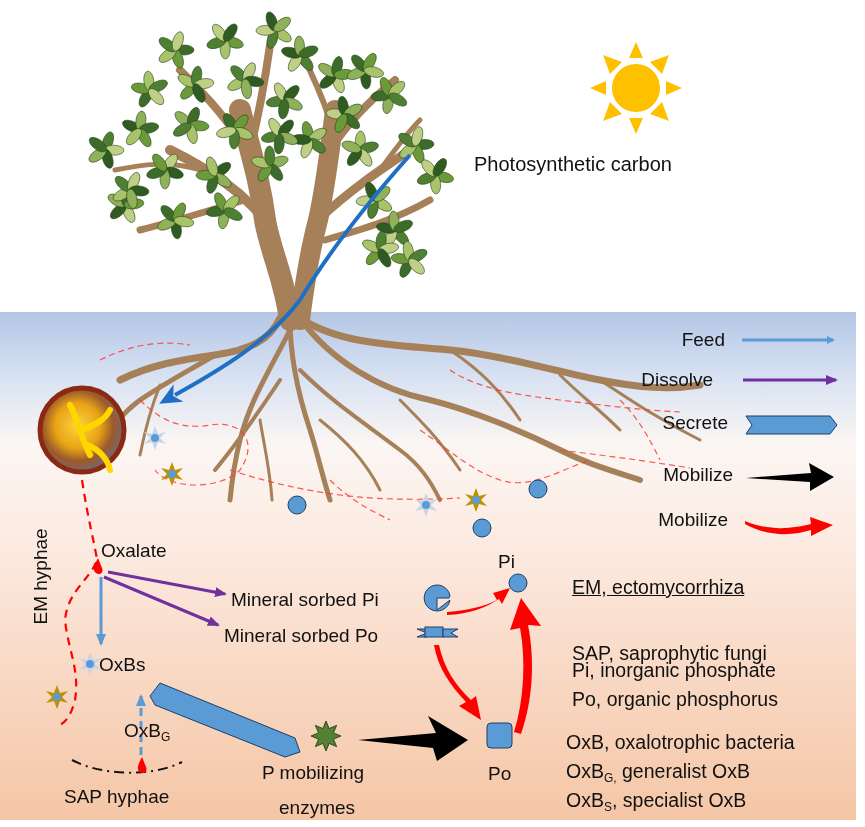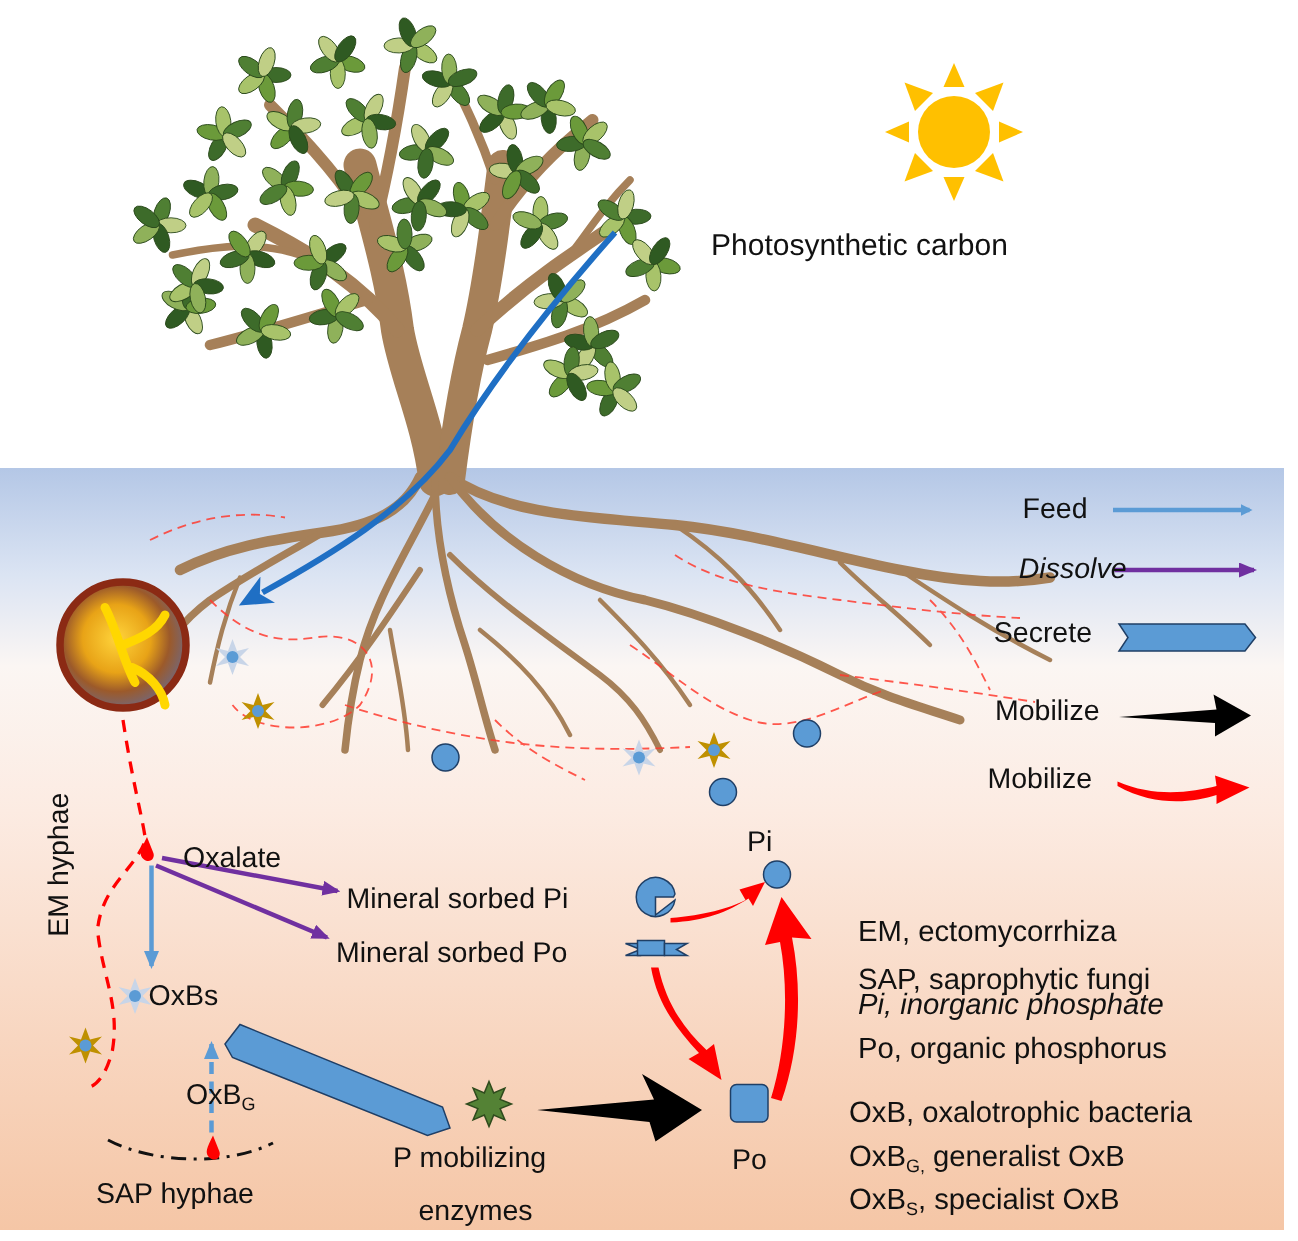--- a/index.html
+++ b/index.html
@@ -404,38 +404,38 @@
   <line x1="742" y1="340" x2="833" y2="340" stroke="#5b9bd5" stroke-width="3" marker-end="url(#mk-blue)"></line>
   <line x1="743" y1="380" x2="836" y2="380" stroke="#7030a0" stroke-width="3" marker-end="url(#mk-purple)"></line>
   <path d="M746,416 L830,416 L837,425 L830,434 L746,434 L752,425 Z" fill="#5b9bd5" stroke="#1f3f66" stroke-width="1"></path>
   <path d="M746,478 L811,473 L809,463 L834,477 L810,491 L810,482 Z" fill="#000"></path>
   <path d="M745,521 C770,532 795,528 811,524 L810,517 L833,525 L811,536 L811,530 C795,535 770,538 745,524 Z" fill="#ff0000"></path>
 </svg>
 
 <div class="lbl" style="left:474px; top:154px; font-size:20px;">Photosynthetic carbon</div>
 
 <div class="legend-label" style="left:585px; top:330px;">Feed</div>
-<div class="legend-label" style="left:611px; top:370px;font-style:italic;">Dissolve</div>
+<div class="legend-label" style="left:573px; top:370px;">Dissolve</div>
 <div class="legend-label" style="left:588px; top:413px;">Secrete</div>
 <div class="legend-label" style="left:593px; top:465px;">Mobilize</div>
 <div class="legend-label" style="left:588px; top:510px;text-align:right;">Mobilize</div>
 
 <div class="lbl" style="left:-5px; top:570px; transform: rotate(-90deg); transform-origin: 50% 50%; width:90px; text-align:center;">EM hyphae</div>
-<div class="lbl" style="left:101px; top:563px;margin-left:21px;">Oxalate</div>
+<div class="lbl" style="left:101px; top:541px;">Oxalate</div>
 <div class="lbl" style="left:231px; top:590px;">Mineral  sorbed  Pi</div>
 <div class="lbl" style="left:224px; top:626px;">Mineral  sorbed  Po</div>
 <div class="lbl" style="left:498px; top:552px;">Pi</div>
 <div class="lbl" style="left:488px; top:764px;">Po</div>
 <div class="lbl" style="left:99px; top:655px;">OxBs</div>
 <div class="lbl" style="left:76px; top:721px;margin-left:48px;"><span>OxB</span><sub>G</sub></div>
 <div class="lbl" style="left:64px; top:787px;">SAP hyphae</div>
 <div class="lbl" style="left:262px; top:763px;">P mobilizing</div>
 <div class="lbl" style="left:279px; top:798px;">enzymes</div>
 
 <div>
-  <div class="abbr" style="left:572px; top:612px;"><span>EM, ectomycorrhiza</span></div>
+  <div class="abbr" style="left:572px; top:578px;text-decoration:underline;"><span>EM, ectomycorrhiza</span></div>
   <div class="abbr" style="left:572px; top:632px;margin-top:12px;"><span>SAP, saprophytic fungi</span></div>
-  <div class="abbr" style="left:572px; top:661px;font-style:italic;"><span>Pi, inorganic  phosphate</span></div>
+  <div class="abbr" style="left:572px; top:661px;"><span>Pi, inorganic  phosphate</span></div>
   <div class="abbr" style="left:572px; top:690px;"><span>Po, organic  phosphorus</span></div>
   <div class="abbr" style="left:566px; top:733px;"><span>OxB, oxalotrophic  bacteria</span></div>
   <div class="abbr" style="left:566px; top:762px;"><span>OxB</span><sub>G,</sub><span> generalist  OxB</span></div>
   <div class="abbr" style="left:566px; top:791px;"><span>OxB</span><sub>S</sub><span>, specialist  OxB</span></div>
 </div>
 
 </body></html>

